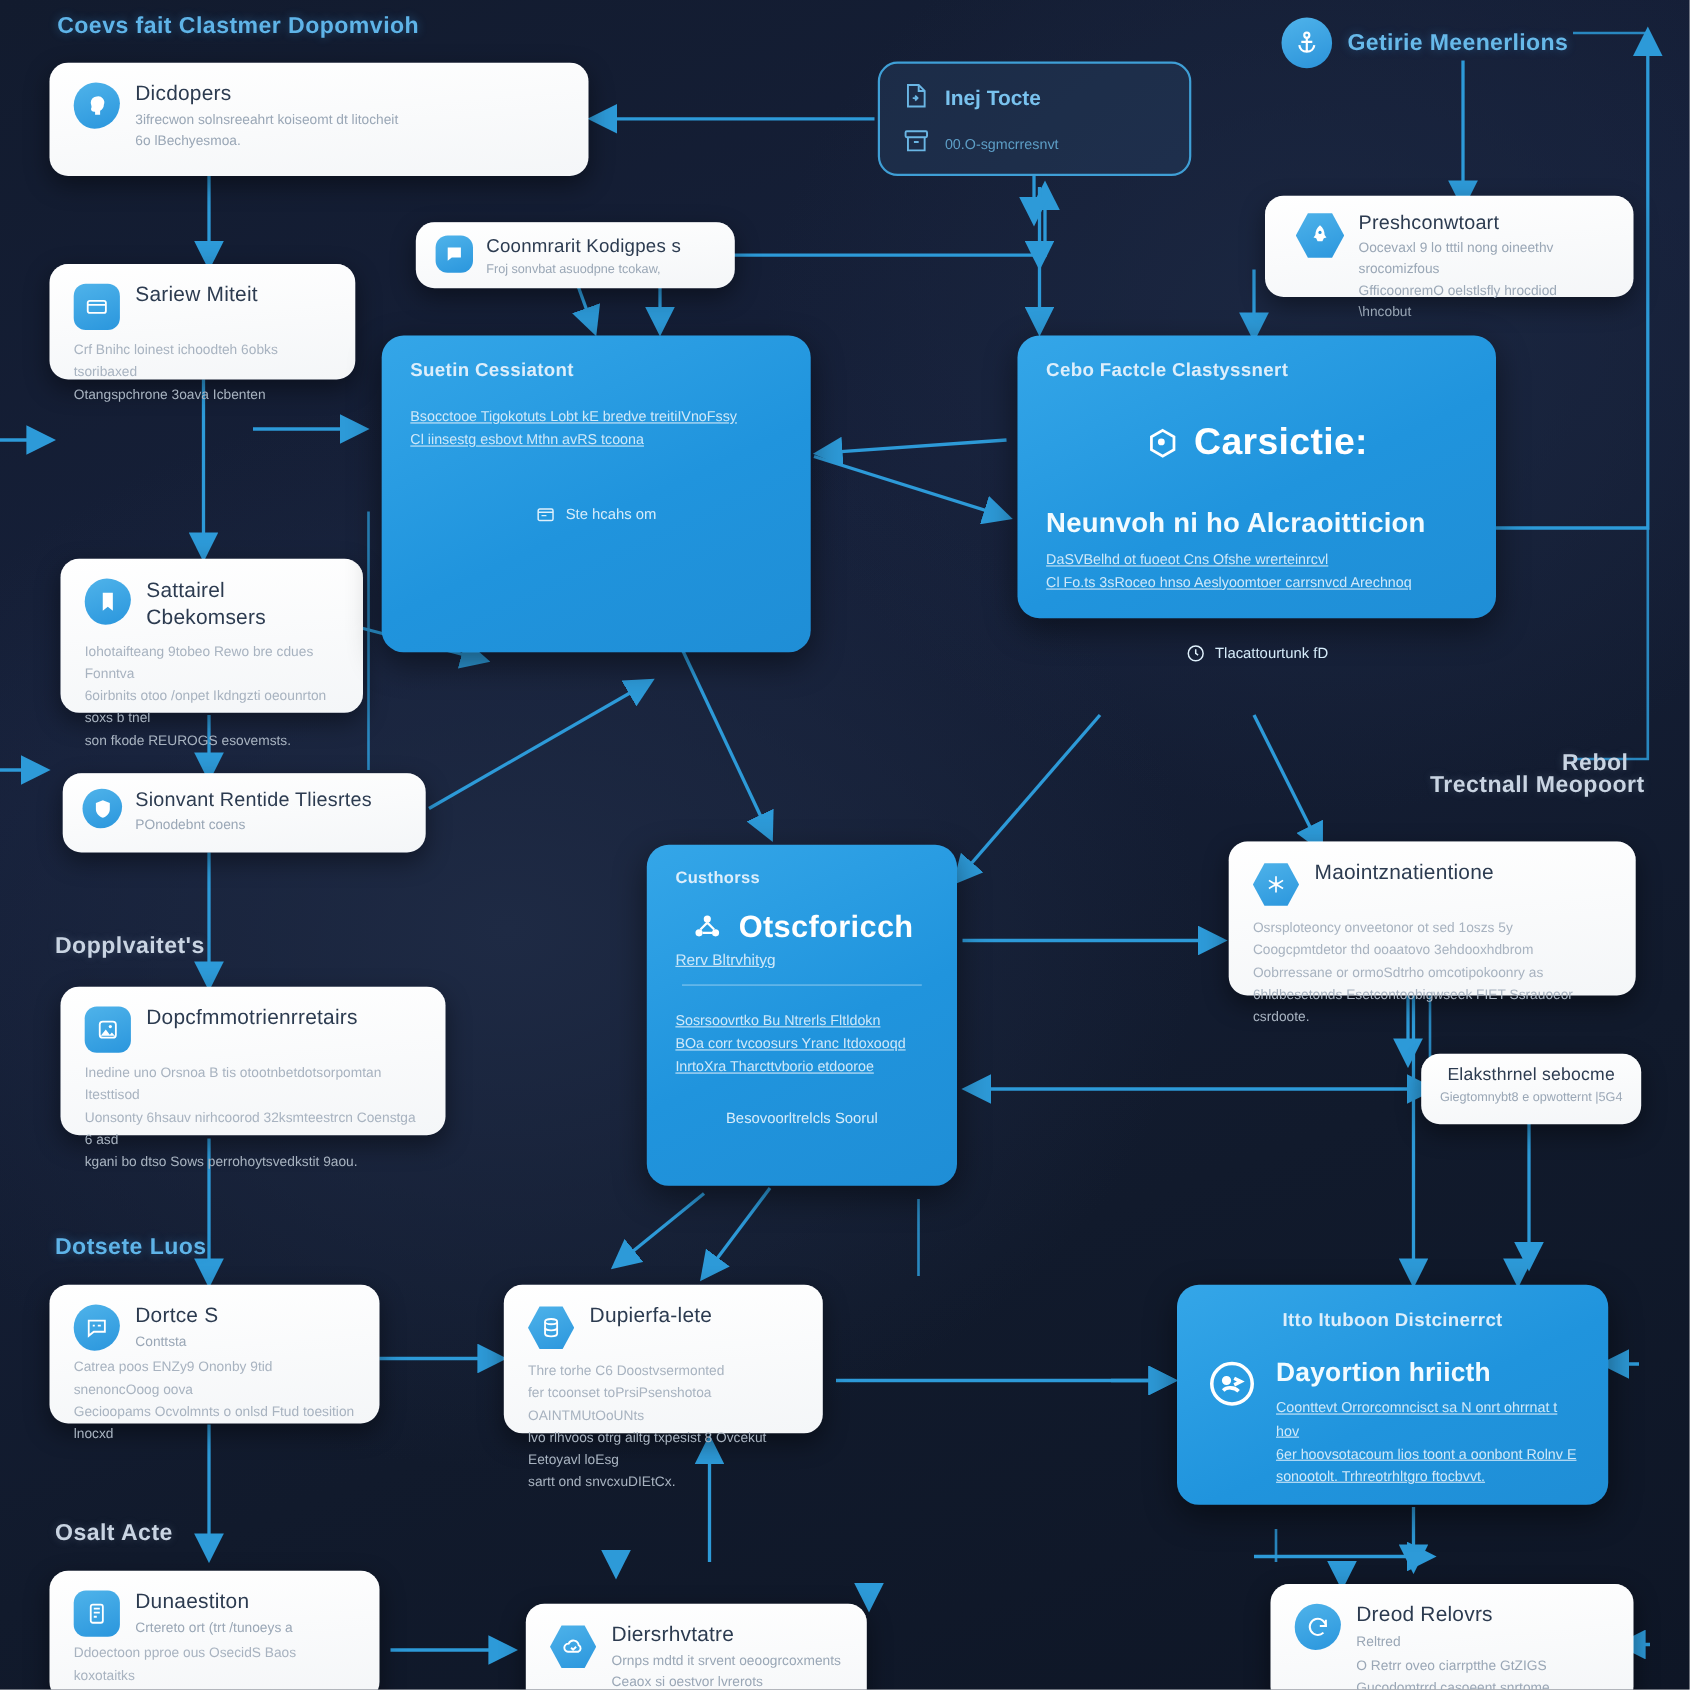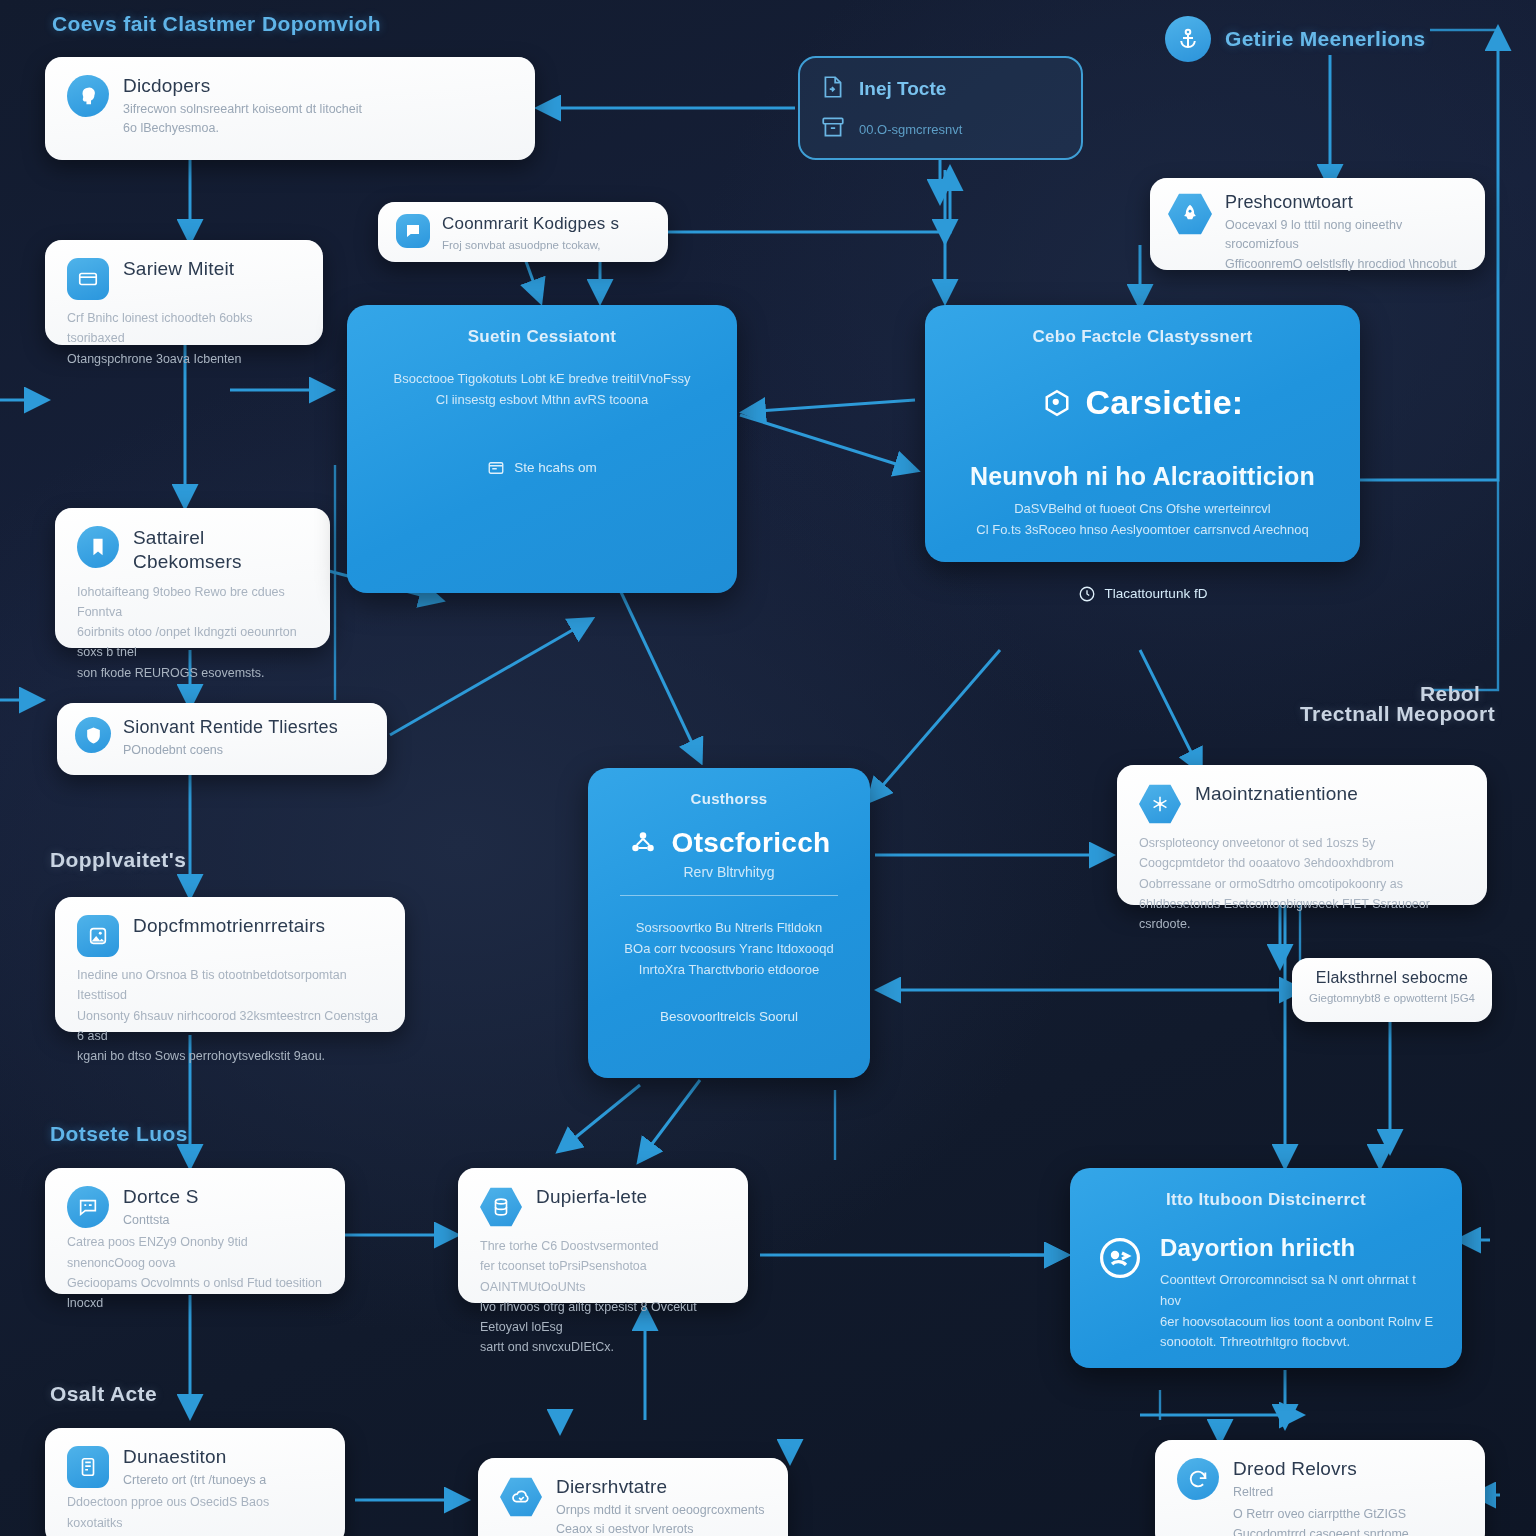--- a/index.html
+++ b/index.html
@@ -61,39 +61,40 @@
   .chip.hex  { border-radius:12px; clip-path:polygon(25% 4%,75% 4%,100% 50%,75% 96%,25% 96%,0 50%); }
   .chip.blob { border-radius:48% 52% 55% 45% / 50% 45% 55% 50%; }
   .chip svg{ width:22px; height:22px; display:block; }
 
   
   .bluecard{
     position:absolute; z-index:3; border-radius:20px;
     background:linear-gradient(155deg,#34a6e8 0%,#2094dd 55%,#1f8ed6 100%);
     box-shadow:0 10px 30px rgba(0,0,0,.45);
     color:#fff; padding:22px 26px;
-    text-align:center;
+    text-align:left;
   }
   .bluecard .eyebrow{
     font-size:17px; font-weight:600; color:#ddeefb; letter-spacing:.3px;
     filter: blur(.4px);
   }
   .bluecard .big{
     font-size:30px; font-weight:700; color:#ffffff; letter-spacing:.3px;
     display:flex; align-items:center; justify-content:center; gap:14px;
     filter: blur(.3px);
   }
   .bluecard .big.lg{ font-size:34px; }
   .bluecard .mid{
     font-size:25px; font-weight:700; color:#f2fbff; letter-spacing:.2px;
     filter: blur(.35px);
   }
   .bluecard .ln{
     font-size:13px; color:#cfe8f9; line-height:1.6; margin-top:6px;
     filter: blur(.5px);
+    text-decoration: underline;
   }
   .bluecard .foot{
     font-size:13.5px; color:#d6ecfa; display:flex; align-items:center;
     justify-content:center; gap:9px; filter: blur(.45px);
   }
   .bluecard .rule{ height:1px; background:rgba(255,255,255,.45); margin:12px 6px; }
   .bluecard .glyph{ width:30px; height:30px; flex:0 0 auto; }
   .bluecard .glyph.sm{ width:18px; height:18px; }
 
   
@@ -352,21 +353,21 @@
       </span>
       <span>
           <div class="ttl">Dopcfmmotrienrretairs</div>
         </span>
     </div>
     <div class="body" style="white-space:pre-line;">Inedine uno Orsnoa B tis  otootnbetdotsorpomtan Itesttisod
 Uonsonty     6hsauv nirhcoorod  32ksmteestrcn Coenstga 6 asd
 kgani bo dtso Sows perrohoytsvedkstit 9aou.</div>
   </div>
 
-  <div class="card" style="left:1150px; top:178px; width:335px; height:92px; padding:14px 18px;">
+  <div class="card" style="left:1150px; top:178px; width:335px; height:92px; padding:14px 28px;">
     <div class="row" style="gap:13px;">
       <span class="chip hex" style="width:44px;height:44px;">
         <svg viewBox="0 0 24 24" fill="currentColor">
             <path d="M12 2c3 2.4 4.6 5.8 4.6 9.6l1.8 2.6-2.6.6-1.4 3h-4.8l-1.4-3-2.6-.6 1.8-2.6C7.4 7.8 9 4.4 12 2z"></path>
             <circle cx="12" cy="9" r="1.6" fill="#2a96dd"></circle>
           </svg>
       </span>
       <span>
         <div class="ttl" style="font-size:18px;">Preshconwtoart</div>
         <div class="sub" style="white-space:pre-line;">Oocevaxl 9 lo tttil nong oineethv srocomizfous

